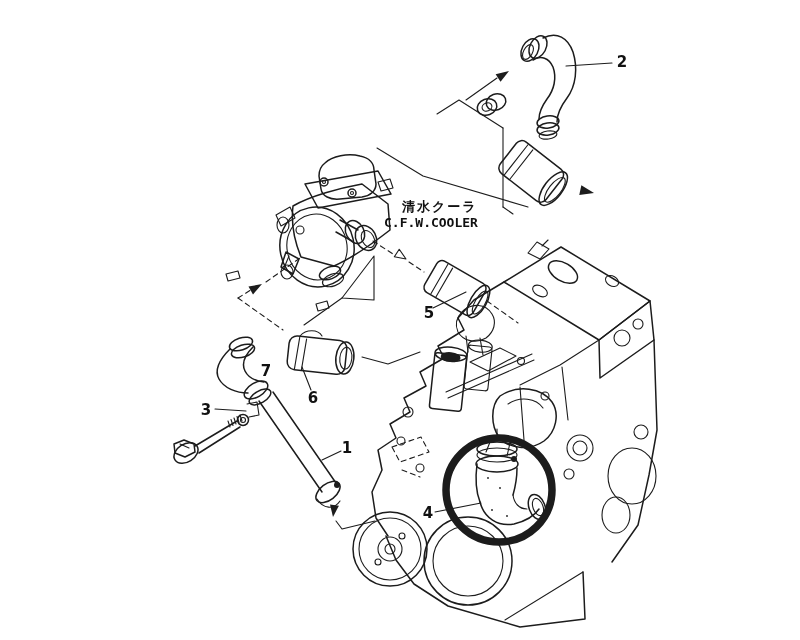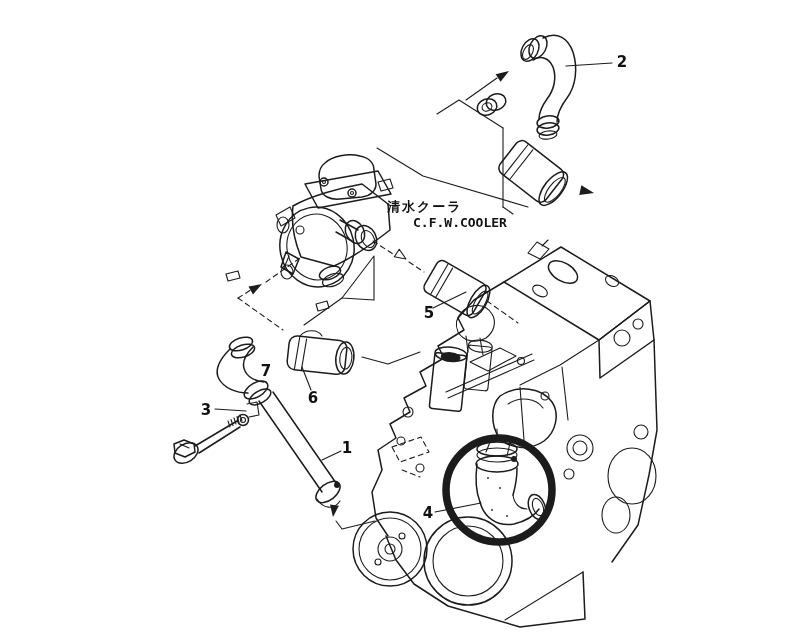--- a/index.html
+++ b/index.html
@@ -17,21 +17,21 @@
   svg .fillw{fill:#ffffff;}
   svg .hl{stroke-width:7.5;fill:none;}
   .part-label{
     position:absolute;transform:translate(-50%,-50%);
     font-weight:bold;font-size:15px;color:#111;line-height:1;
     font-family:"DejaVu Sans",sans-serif;
   }
   .anno{
     position:absolute;font-weight:bold;color:#111;line-height:1;white-space:nowrap;
   }
-  .anno-jp{font-size:13px;letter-spacing:2px;font-family:"DejaVu Sans",sans-serif;}
+  .anno-jp{font-size:13px;letter-spacing:2px;font-family:"DejaVu Sans",sans-serif;padding-left:15px;}
   .anno-en{font-size:13px;letter-spacing:0px;font-family:"DejaVu Sans Mono","Liberation Mono",monospace;}
 </style>
 </head>
 <body>
 
 <div id="stage">
 
 <svg width="800" height="640" viewBox="0 0 800 640">
 
   <g>
@@ -259,15 +259,15 @@
 
   <div class="part-label" style="left:347px;top:448px;">1</div>
   <div class="part-label" style="left:622px;top:62px;">2</div>
   <div class="part-label" style="left:206px;top:410px;">3</div>
   <div class="part-label" style="left:428px;top:513px;">4</div>
   <div class="part-label" style="left:429px;top:313px;">5</div>
   <div class="part-label" style="left:313px;top:398px;">6</div>
   <div class="part-label" style="left:266px;top:371px;">7</div>
 
   <div class="anno anno-jp" style="left:387px;top:200px;">清水クーラ</div>
-  <div class="anno anno-en" style="left:384px;top:216px;margin-left:29px;">C.F.W.COOLER</div>
+  <div class="anno anno-en" style="left:384px;top:216px;">C.F.W.COOLER</div>
 
 </div>
 
 </body></html>

